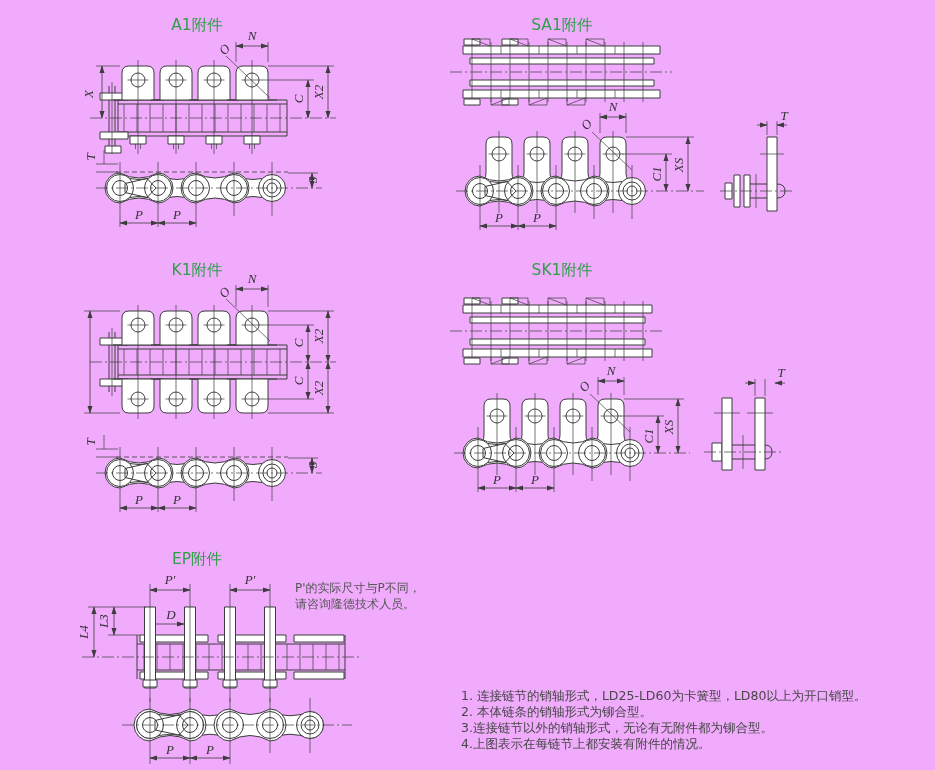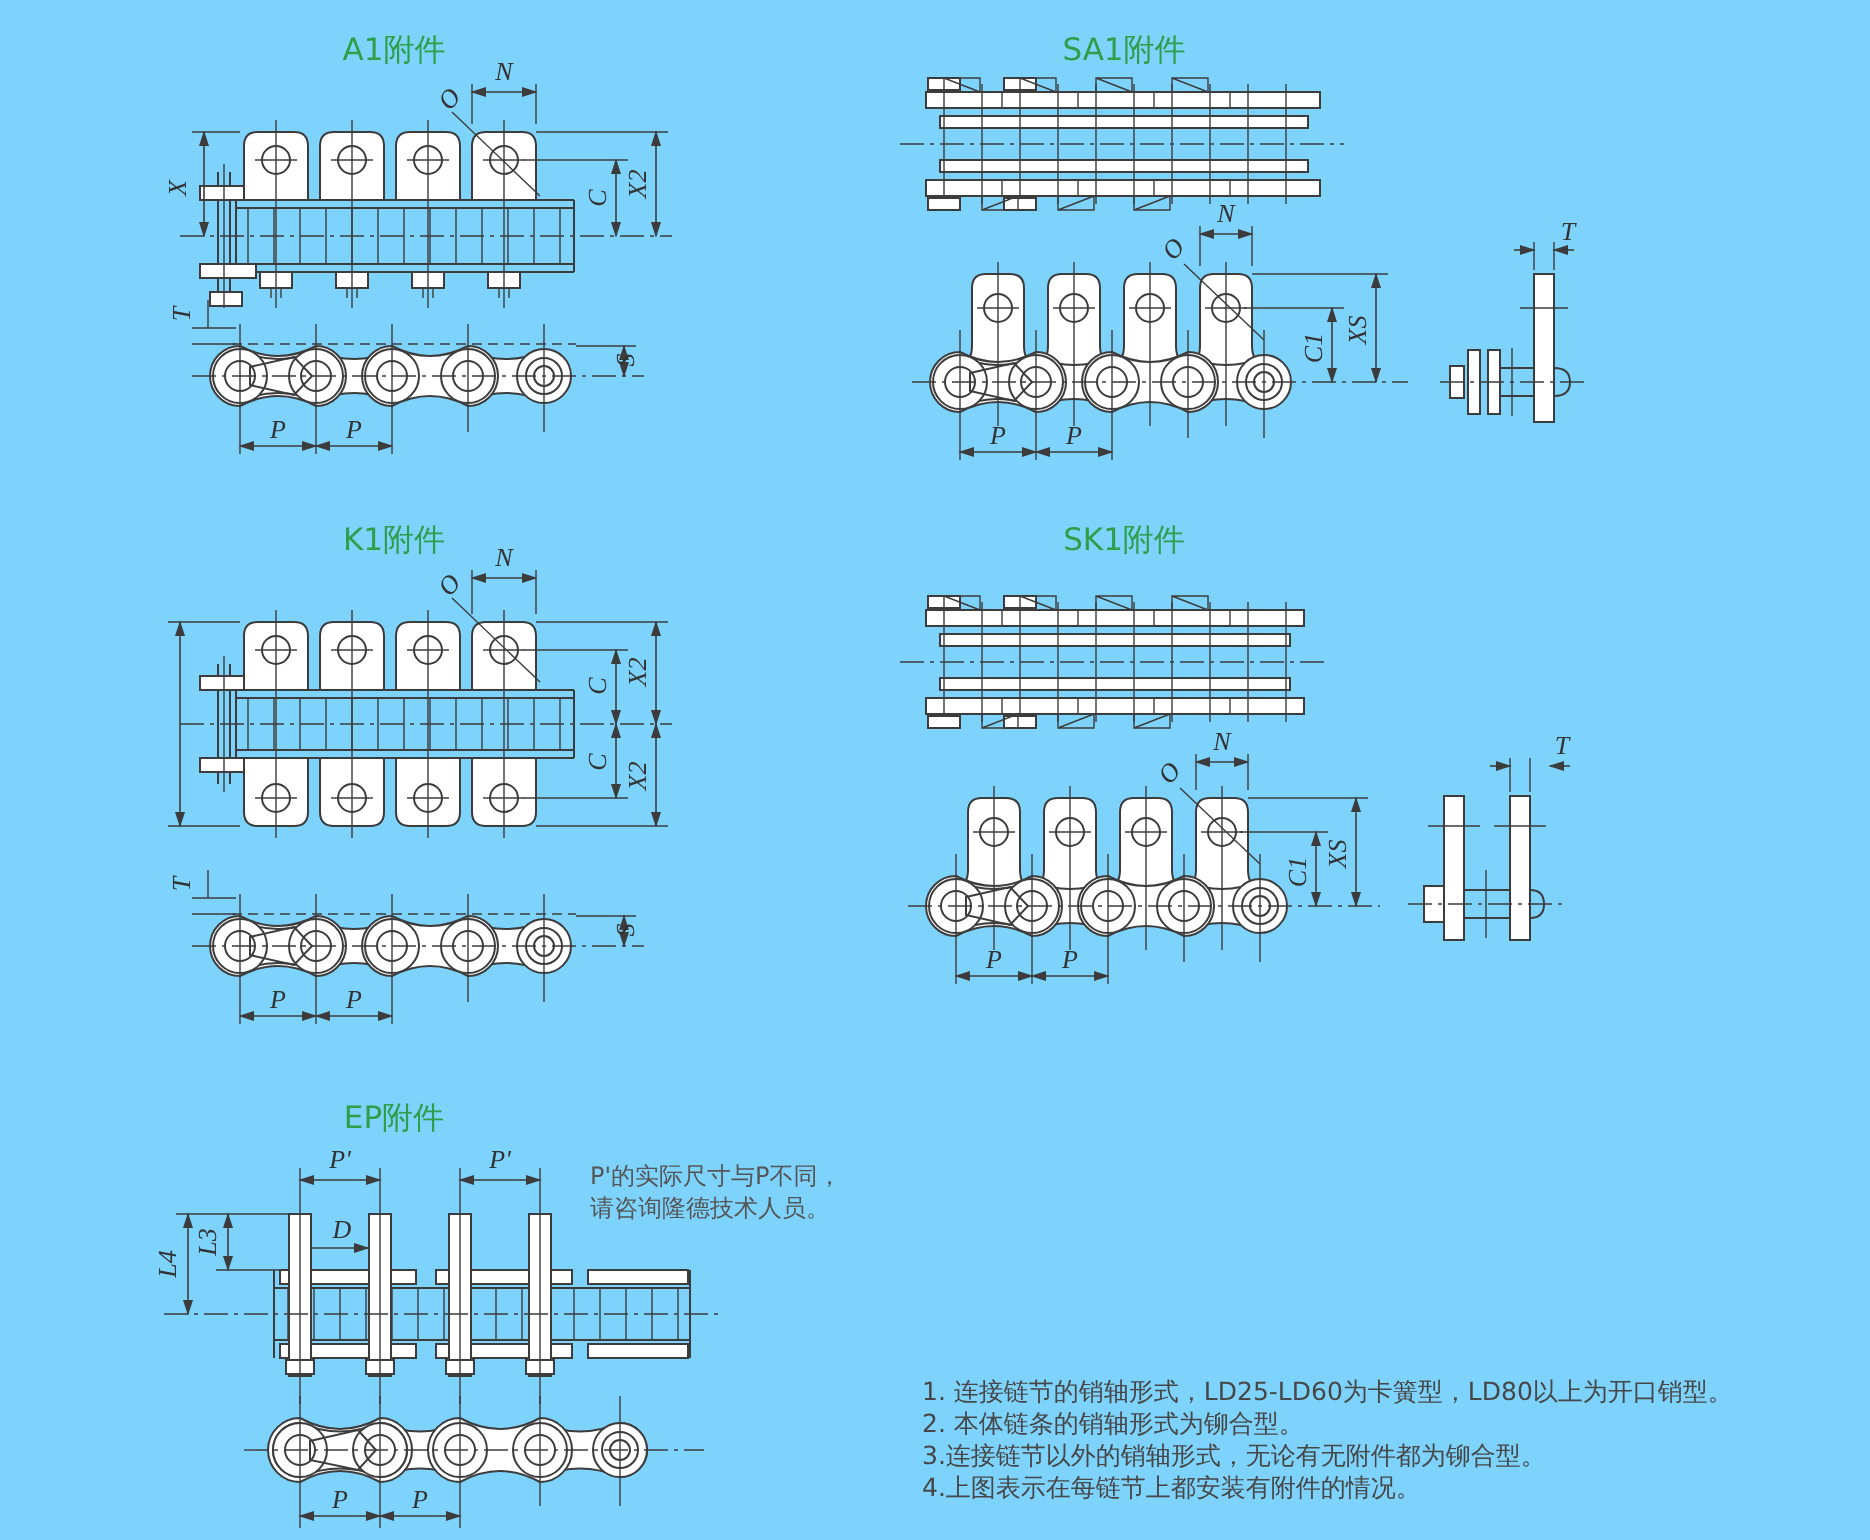--- a/index.html
+++ b/index.html
@@ -1,16 +1,16 @@
 <!DOCTYPE html>
 <html><head>
 <meta charset="utf-8">
 <style>
   html,body{margin:0;padding:0;background:#fff;}
-  .page{position:relative;width:935px;height:770px;background:#7dd3fc;overflow:hidden;
+  .page{position:relative;width:935px;height:770px;background:#f0abfc;overflow:hidden;
         font-family:"DejaVu Sans",sans-serif;}
   svg{display:block;}
   .ln   {stroke:#3c3c3c;stroke-width:1;fill:none;}
   .wln  {stroke:#3c3c3c;stroke-width:1;fill:#ffffff;}
   .thin {stroke:#3c3c3c;stroke-width:0.7;fill:none;}
   .cl   {stroke:#3c3c3c;stroke-width:0.7;fill:none;stroke-dasharray:12 3 2 3;}
   .dash {stroke:#3c3c3c;stroke-width:0.8;fill:none;stroke-dasharray:5 3;}
   .dim  {stroke:#3c3c3c;stroke-width:0.8;fill:none;marker-start:url(#arr);marker-end:url(#arr);}
   .dim1 {stroke:#3c3c3c;stroke-width:0.8;fill:none;marker-end:url(#arr);}
   text.title {fill:#2f9e49;font:15.5px "DejaVu Sans",sans-serif;text-anchor:middle;}

